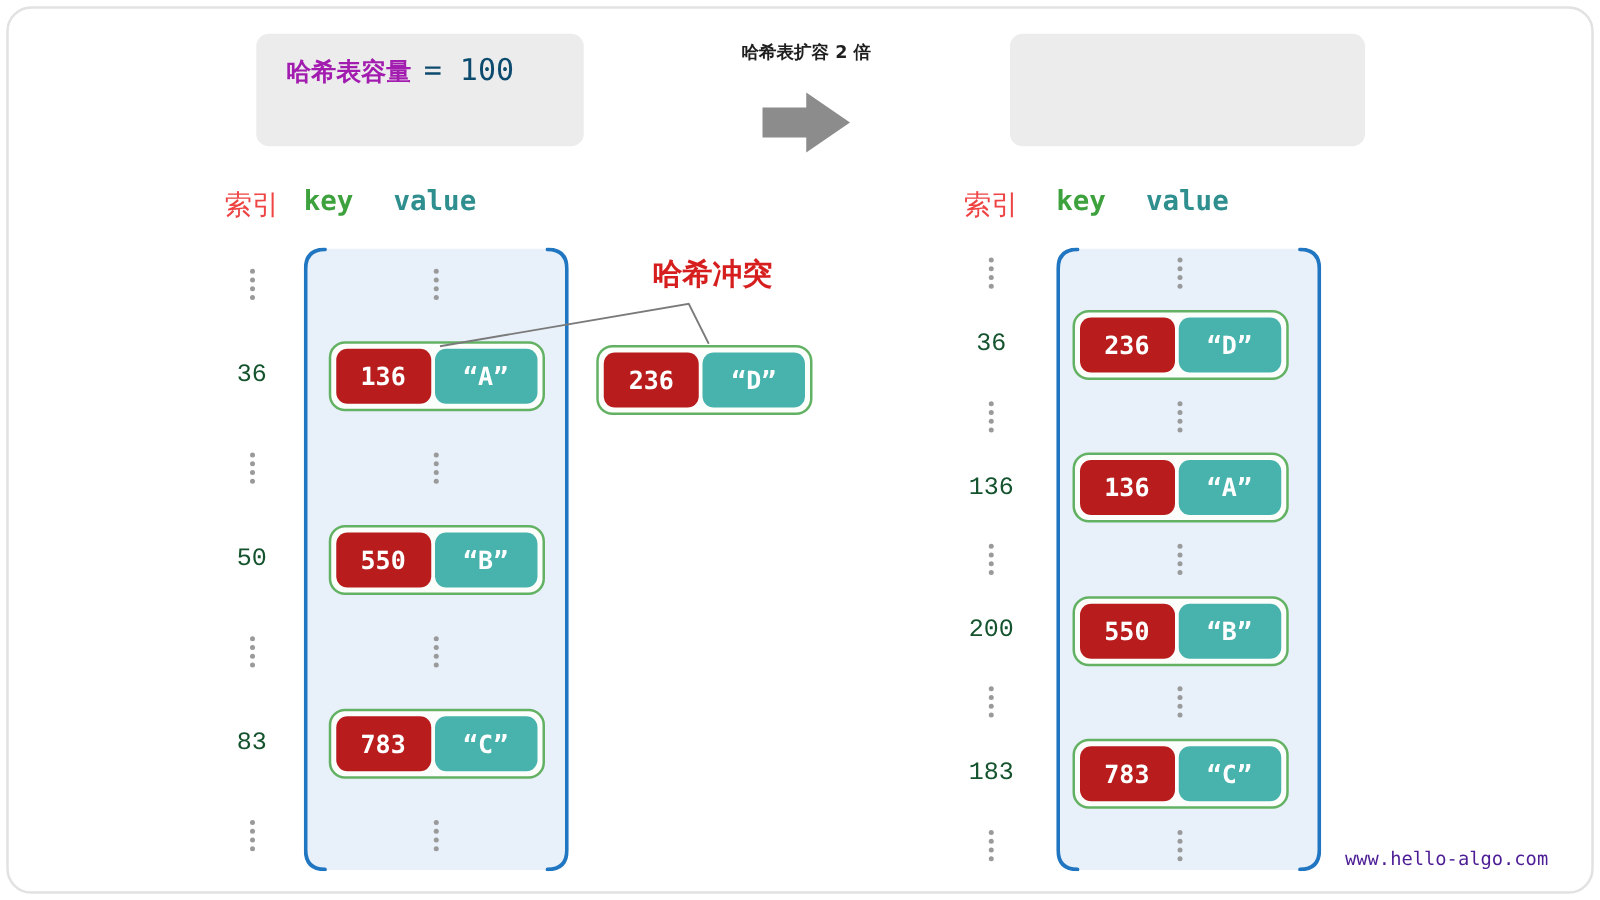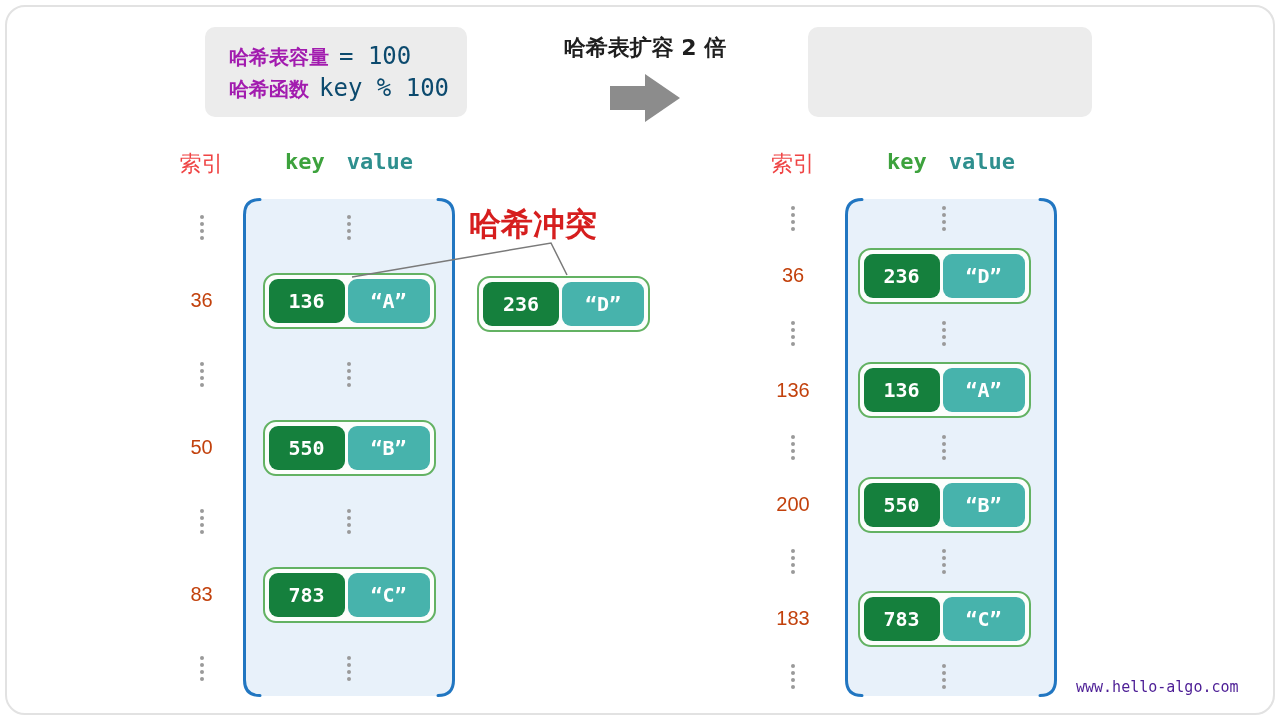--- a/index.html
+++ b/index.html
@@ -22,84 +22,81 @@
     font-weight:700;font-size:20px;color:#a21caf;
     font-family:"DejaVu Sans",sans-serif;margin-right:10px;margin-top:27px;
   }
   .info-code{
     font-size:24px;color:#0c4a6e;
     font-family:"DejaVu Sans Mono",monospace;
   }
   
   .transition-title{
     position:absolute;left:540px;top:33px;width:210px;text-align:center;
-    font-size:22px;font-weight:700;color:#1f1f1f;white-space:nowrap;
+    font-size:14px;font-weight:700;color:#1f1f1f;white-space:nowrap;
   }
   .arrow-svg{position:absolute;left:605px;top:70px;}
   
   .hdr-index{
     position:absolute;top:149px;text-align:center;
     font-size:22px;color:#ef4444;
   }
   .hdr-kv{
-    position:absolute;top:149px;width:212px;display:flex;justify-content:center;gap:22px;
+    position:absolute;top:149px;width:212px;display:flex;justify-content:flex-start;gap:32px;
     font-family:"DejaVu Sans Mono",monospace;font-size:22px;font-weight:600;
   }
   .hdr-key{color:#3da23d;}
   .hdr-value{color:#2e8f8e;}
   
   .table-wrap{position:absolute;top:198px;height:499px;}
   .container-bg{position:absolute;top:0;right:0;width:212px;height:499px;}
   .rows{position:absolute;inset:0;display:flex;flex-direction:column;justify-content:space-around;}
   .row{display:flex;align-items:center;}
   .cell{display:flex;justify-content:center;align-items:center;}
   .cell.index{
-    width:var(--idx);color:#c2410c;
-    font-family:Liberation Sans, sans-serif;font-size:20px;text-align:right;
+    width:var(--idx);color:#14532d;
+    font-family:Liberation Mono, monospace;font-size:20px;text-align:right;
   }
   .cell.paircol{width:212px;}
   
   .pair-box{
     display:inline-flex;gap:3px;padding:4px;background:#fcfefc;
     border:2px solid #63b263;border-radius:13px;box-sizing:border-box;
   }
   .key-box,.value-box{
     height:44px;border-radius:9px;color:#ffffff;
     font-family:"DejaVu Sans Mono",monospace;font-size:20px;font-weight:600;
     display:flex;align-items:center;justify-content:center;
   }
-  .key-box{width:76px;background:#15803d;}
+  .key-box{width:76px;background:#b91c1c;}
   .value-box{width:82px;background:#47b3ac;}
   
   .dots{display:flex;flex-direction:column;gap:3px;align-items:center;}
   .dot{width:4px;height:4px;border-radius:50%;background:#9a9a9a;}
   
   .collision-label{
-    position:absolute;left:468px;top:203px;width:130px;text-align:center;
-    font-size:32px;font-weight:700;color:#d61e1e;white-space:nowrap;
+    position:absolute;left:505px;top:203px;width:130px;text-align:center;
+    font-size:24px;font-weight:700;color:#d61e1e;white-space:nowrap;
   }
   .collision-pair{position:absolute;left:477px;top:276px;}
   .lines-svg{position:absolute;left:0;top:0;pointer-events:none;}
   
   .watermark{
     position:absolute;left:1076px;top:678px;
     font-family:"DejaVu Sans Mono",monospace;font-size:15px;color:#4c1d95;
   }
 </style>
 </head>
 <body>
 
 <div class="card-frame"></div>
 
 <div class="info-box" style="left:205px;width:262px;top:27px">
   <div class="info-line">
     <span class="info-label">哈希表容量</span><span class="info-code">= 100</span>
-  </div>
-  <div class="info-line">
-    <span class="info-label">哈希函数</span><span class="info-code">key % 100</span>
   </div>
 </div>
 
 <div class="info-box" style="left:808px;width:284px;top:27px">
 </div>
 
 <div class="transition-title">哈希表扩容 2 倍</div>
 <svg class="arrow-svg" width="80" height="56">
   <polygon points="5,16 40,16 40,4 75,28 40,52 40,40 5,40" fill="#8c8c8c"></polygon>
 </svg>

